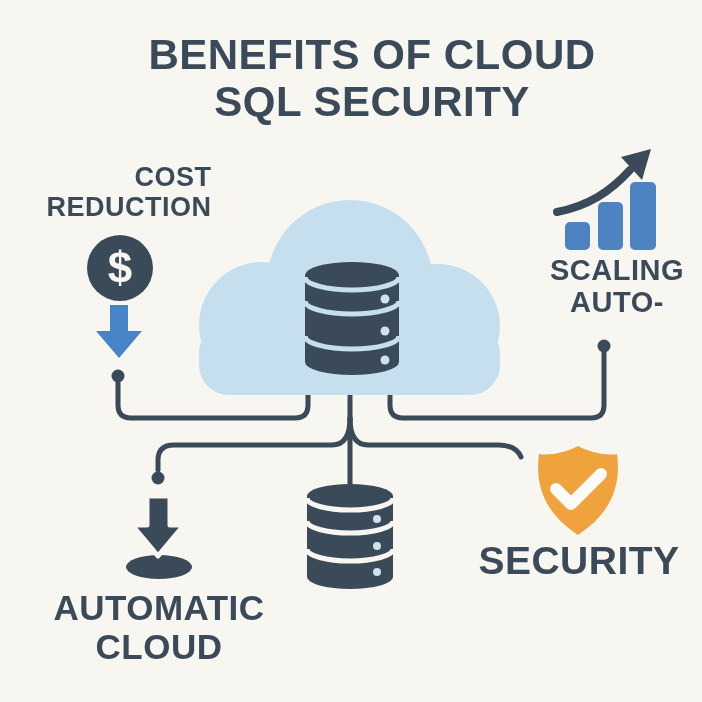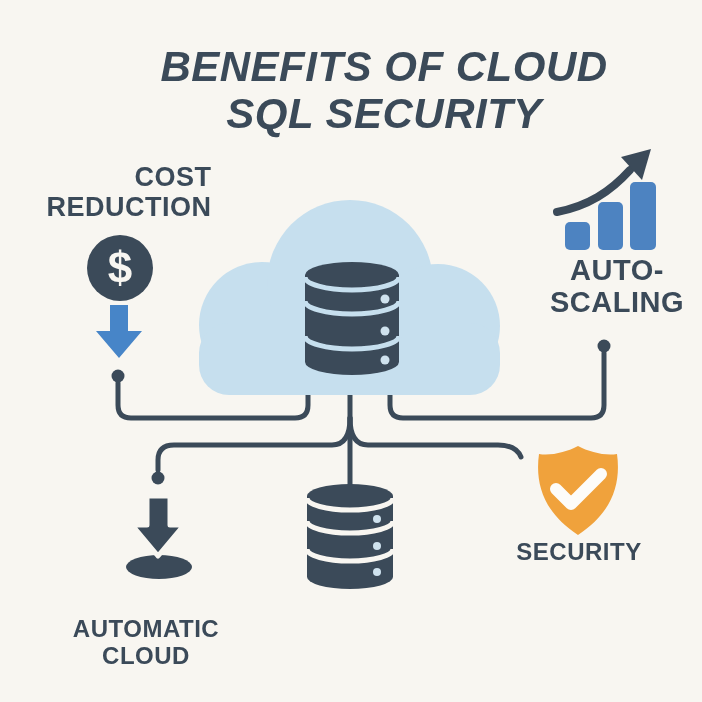--- a/index.html
+++ b/index.html
@@ -25,22 +25,22 @@
     letter-spacing:0.5px;
   }
   .title{
     left:372px;top:31px;
     font-size:42px;
     line-height:1.13;
     letter-spacing:0.5px;
   }
   .lbl-cost{left:129px;top:162px;font-size:27px;text-align:right;}
   .lbl-scaling{left:617px;top:254px;font-size:29px;}
-  .lbl-backup{left:146px;top:588px;font-size:24px;margin-top:28px;}
-  .lbl-security{left:579px;top:539px;font-size:24px;}
+  .lbl-backup{left:159px;top:588px;font-size:35px;}
+  .lbl-security{left:579px;top:539px;font-size:39px;}
 </style>
 </head>
 <body>
 
 <div class="canvas">
 
   <svg class="art" viewBox="0 0 702 702">
 
     <g fill="none" stroke="#3b4a59" stroke-width="5" stroke-linecap="round" stroke-linejoin="round">
       <path d="M118 383 V405 Q118 418 131 418 H295 Q308 418 308 405 V388"></path>
@@ -112,33 +112,33 @@
       <ellipse cx="159" cy="567" rx="33" ry="12" fill="#3b4a59"></ellipse>
       <polygon fill="#3b4a59" stroke="#f8f6f1" stroke-width="5" stroke-linejoin="round" points="147,496 170,496 170,525 184,525 158,556 132,525 147,525"></polygon>
     </g>
 
     <g>
       <path fill="#f0a23c" d="M578 446 C 567 452, 551 456, 539 454 C 535 483, 543 512, 578 535 C 613 512, 621 483, 617 454 C 605 456, 589 452, 578 446 Z"></path>
       <path d="M556 489 L571 504 L601 474" fill="none" stroke="#fdfcf9" stroke-width="12" stroke-linecap="round" stroke-linejoin="round"></path>
     </g>
   </svg>
 
-  <h1 class="label title" style="margin:12px;font-size:42px;font-style:italic;">
+  <h1 class="label title" style="margin:0;font-size:42px;">
     <div>BENEFITS OF CLOUD</div>
     <div>SQL SECURITY</div>
   </h1>
 
   <div class="label lbl-cost">
     <div>COST</div>
     <div>REDUCTION</div>
   </div>
 
   <div class="label lbl-scaling">
+    <div>SCALING</div>
     <div>AUTO-</div>
-    <div>SCALING</div>
   </div>
 
   <div class="label lbl-backup">
     <div>AUTOMATIC</div>
     <div>CLOUD</div>
   </div>
 
   <div class="label lbl-security">
     <div>SECURITY</div>
   </div>

